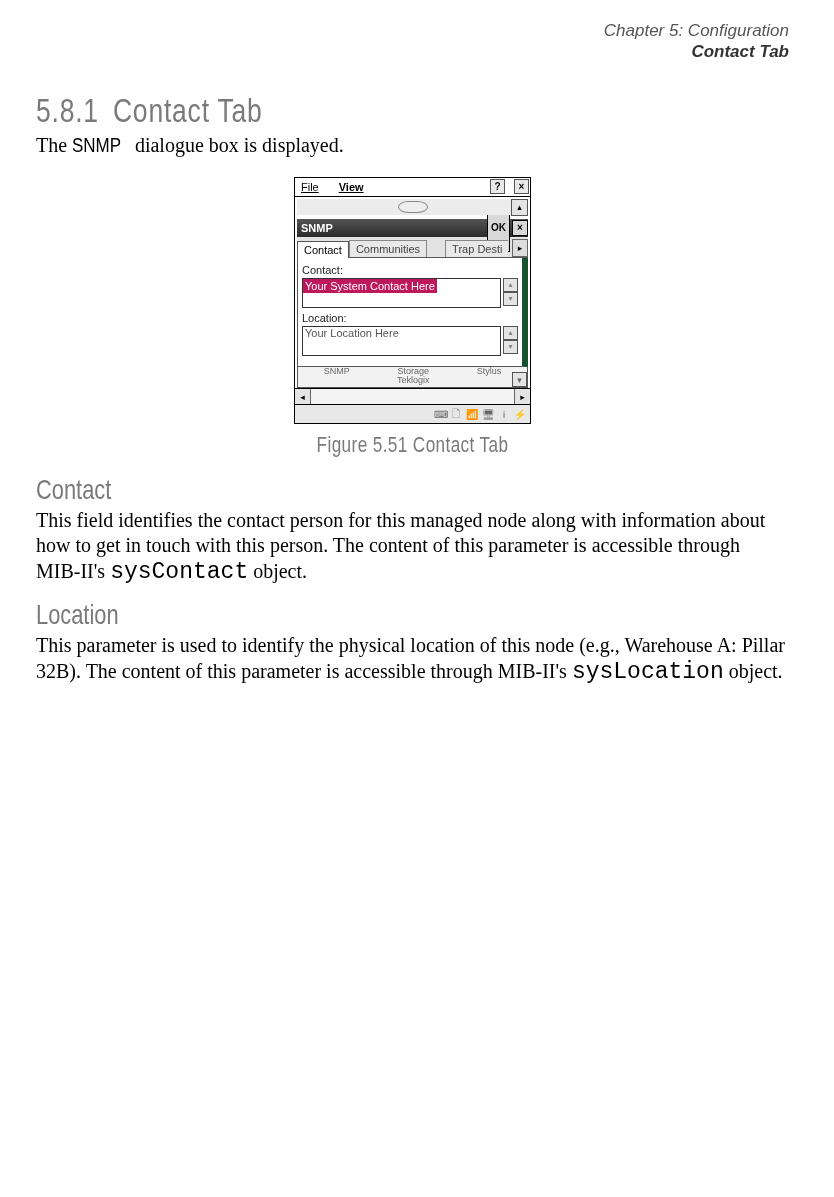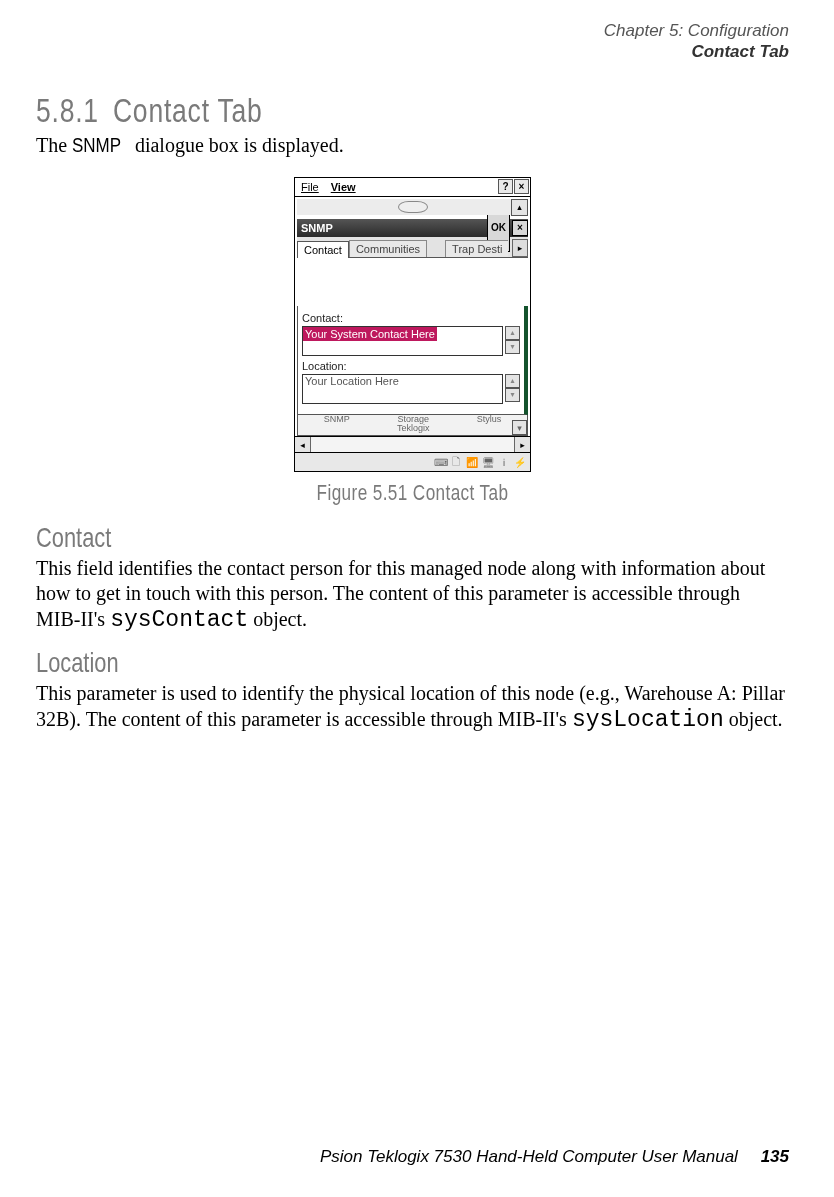--- a/index.html
+++ b/index.html
@@ -65,20 +65,21 @@
     background: #fff;
     user-select: none;
   }
   .menubar {
     display: flex;
     align-items: center;
     border: 1px solid #000;
     border-bottom: none;
     height: 18px;
     background: #fff;
+    gap: 8px;
   }
   .menubar .mitem {
     padding: 0 6px;
     font-size: 11px;
   }
   .menubar .mitem .ul { text-decoration: underline; }
   .menubar .mitem.view { font-weight: bold; }
   .menubar .spacer { flex: 1; }
   .sq {
     width: 15px; height: 15px;
@@ -170,21 +171,21 @@
     margin-left:auto;
     width:14px; height:16px;
     border:1px solid #666; background:#ddd;
     display:flex;align-items:center;justify-content:center;
     font-size:9px;
   }
 
   .panel {
     background:#fff;
     padding:4px 4px 6px 4px;
-    border-left:1px solid #555; border-right:4px solid #14532d; border-bottom:1px solid #555;margin-top:48px;
+    border-left:1px solid #555; border-right:6px solid #14532d; border-bottom:1px solid #555;
   }
   .lbl { font-size:11px; margin:2px 0; color:#222;}
   .fieldrow { display:flex; align-items:flex-start; gap:2px; margin-bottom:4px;}
   .txtbox {
     flex:1;
     height:28px;
     border:1px solid #333;
     background:#fff;
     font-size:11px;
     padding:0;
@@ -399,17 +400,13 @@
   <div class="subhead">Contact</div>
   <p class="para">
     <span>This field identifies the contact person for this managed node along with information about how to get in touch with this person. The content of this parameter is accessible through MIB-II's </span><code class="obj">sysContact</code><span> object.</span>
   </p>
 
   <div class="subhead">Location</div>
   <p class="para">
     <span>This parameter is used to identify the physical location of this node (e.g., Warehouse A: Pillar 32B). The content of this parameter is accessible through MIB-II's </span><code class="obj">sysLocation</code><span> object.</span>
   </p>
 
-  <div class="footer">
-    <span>Psion Teklogix 7530 Hand-Held Computer User Manual</span>
-    <span class="pg">135</span>
-  </div>
 </div>
 
 </body></html>

